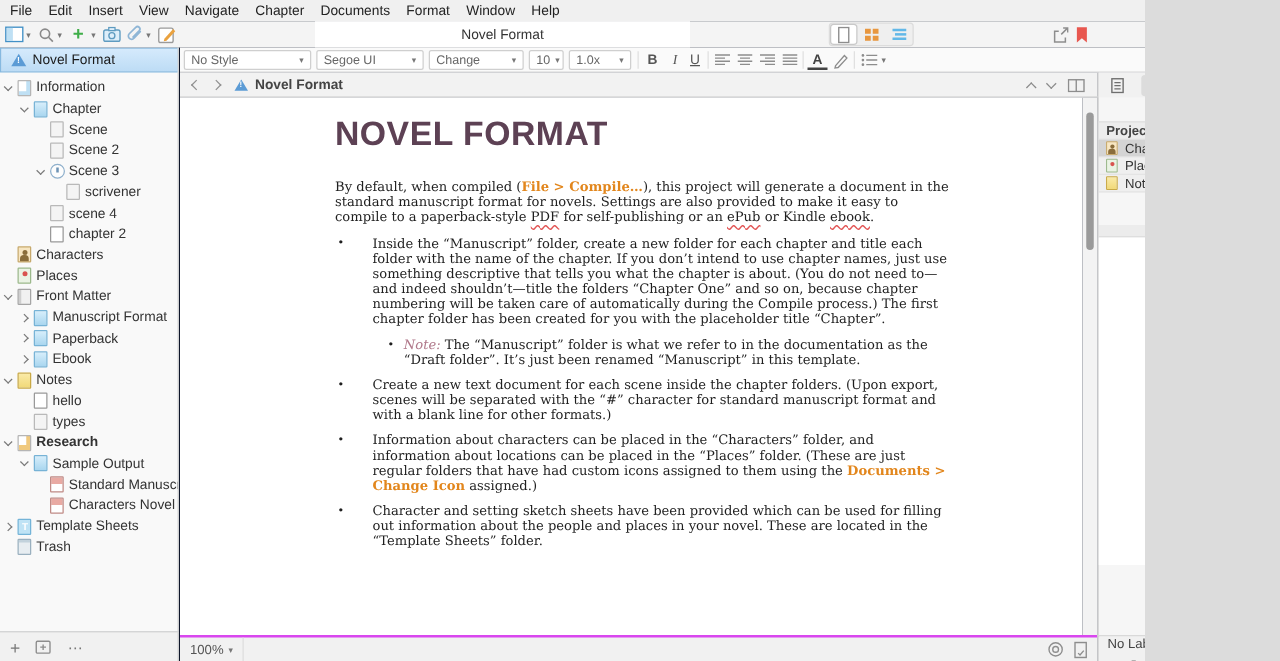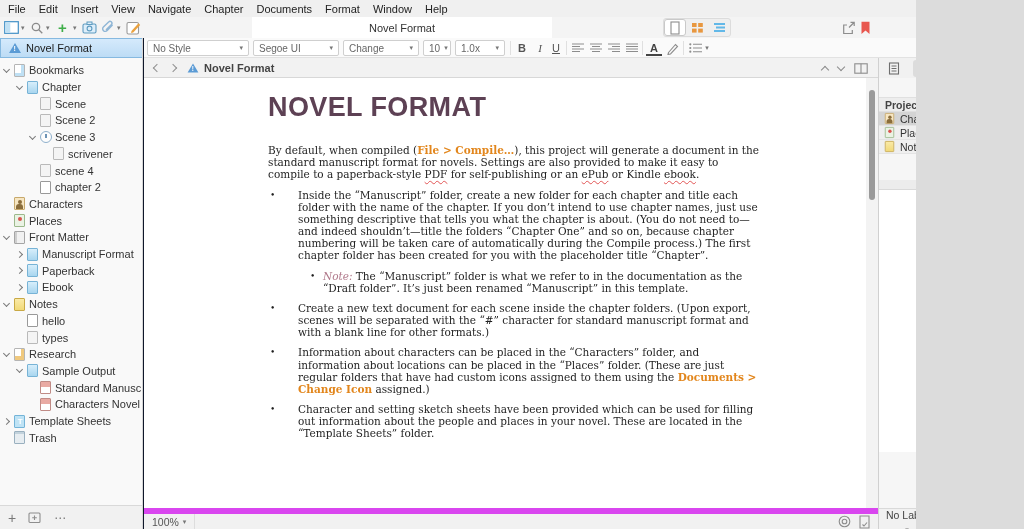--- a/index.html
+++ b/index.html
@@ -89,21 +89,21 @@
   .doc-li .marker { position:absolute; font-size:9px; top:1px; }
   .doc-li.lvl1 .marker { left:2px; }
   .doc-li.lvl2 .marker { left:42px; }
   .doc-link { color:#e2861c; font-weight:bold; }
   .miss { text-decoration:underline; text-decoration-style:wavy; text-decoration-color:#e25555; text-decoration-thickness:1px; text-underline-offset:2px; }
   .note-label { font-style:italic; color:#b0788a; }
 
   .escroll { position:absolute; left:866px; top:78px; width:12px; height:430px; background:#f3f3f3; }
   .escroll .thumb { position:absolute; left:3px; top:12px; width:6px; height:110px; background:#9a9a9a; border-radius:3px; }
 
-  .editor-footer { position:absolute; left:144px; top:508px; width:734px; height:21px; background:#f1f1f1; border-top:6px solid #d946ef;
+  .editor-footer { position:absolute; left:144px; top:508px; width:734px; height:21px; background:#f1f1f1; border-top:2px solid #d946ef;
                    display:flex; align-items:center; font-size:10.5px; color:#555; }
   .ef-zoom { display:flex; align-items:center; gap:4px; padding:0 8px; border-right:1px solid #ddd; height:100%; }
   .ef-words { position:absolute; left:0; width:100%; text-align:center; color:#555; }
   .ef-icons { position:absolute; right:8px; display:flex; gap:8px; align-items:center; }
 
   
   .inspector { position:absolute; left:878px; top:58px; width:146px; height:450px; background:#f6f6f6; border-left:1px solid #d0d0d0; }
   .insp-tabs { height:20px; display:flex; align-items:center; justify-content:center; gap:9px; background:#f1f1f1; }
   .insp-tab { width:20px; height:17px; display:flex; align-items:center; justify-content:center; border-radius:3px; }
   .insp-tab.sel { background:#dcdcdc; }
@@ -240,21 +240,21 @@
 
   <div class="binder">
     <div class="binder-root">
       <span class="warn-tri"></span>
       <span>Novel Format</span>
     </div>
     <div>
         <div class="b-row" style="top: 24px;">
           <span class="chev open" style="left: 4px;"></span>
           <span class="bicon bi-manuscript" style="left: 14px;"></span>
-          <span class="b-label" style="left: 29px;">Bookmarks</span>
+          <span class="b-label" style="left: 29px;">Information</span>
         </div>
         <div class="b-row" style="top: 40.7px;">
           <span class="chev open" style="left: 17px;"></span>
           <span class="bicon bi-folder-blue" style="left: 27px;"></span>
           <span class="b-label" style="left: 42px;">Chapter</span>
         </div>
         <div class="b-row" style="top: 57.4px;">
           <span class="bicon bi-doc-gray" style="left: 40px;"></span>
           <span class="b-label" style="left: 55px;">Scene</span>
         </div>
@@ -316,21 +316,21 @@
           <span class="bicon bi-doc-white" style="left: 27px;"></span>
           <span class="b-label" style="left: 42px;">hello</span>
         </div>
         <div class="b-row" style="top: 291.2px;">
           <span class="bicon bi-doc-gray" style="left: 27px;"></span>
           <span class="b-label" style="left: 42px;">types</span>
         </div>
         <div class="b-row" style="top: 307.9px;">
           <span class="chev open" style="left: 4px;"></span>
           <span class="bicon bi-research" style="left: 14px;"></span>
-          <span class="b-label" style="left: 29px;">Research</span>
+          <span class="b-label" style="left: 29px; font-weight: bold;">Research</span>
         </div>
         <div class="b-row" style="top: 324.6px;">
           <span class="chev open" style="left: 17px;"></span>
           <span class="bicon bi-folder-blue" style="left: 27px;"></span>
           <span class="b-label" style="left: 42px;">Sample Output</span>
         </div>
         <div class="b-row" style="top: 341.3px;">
           <span class="bicon bi-doc-red" style="left: 40px;"></span>
           <span class="b-label" style="left: 55px;">Standard Manuscript</span>
         </div>

